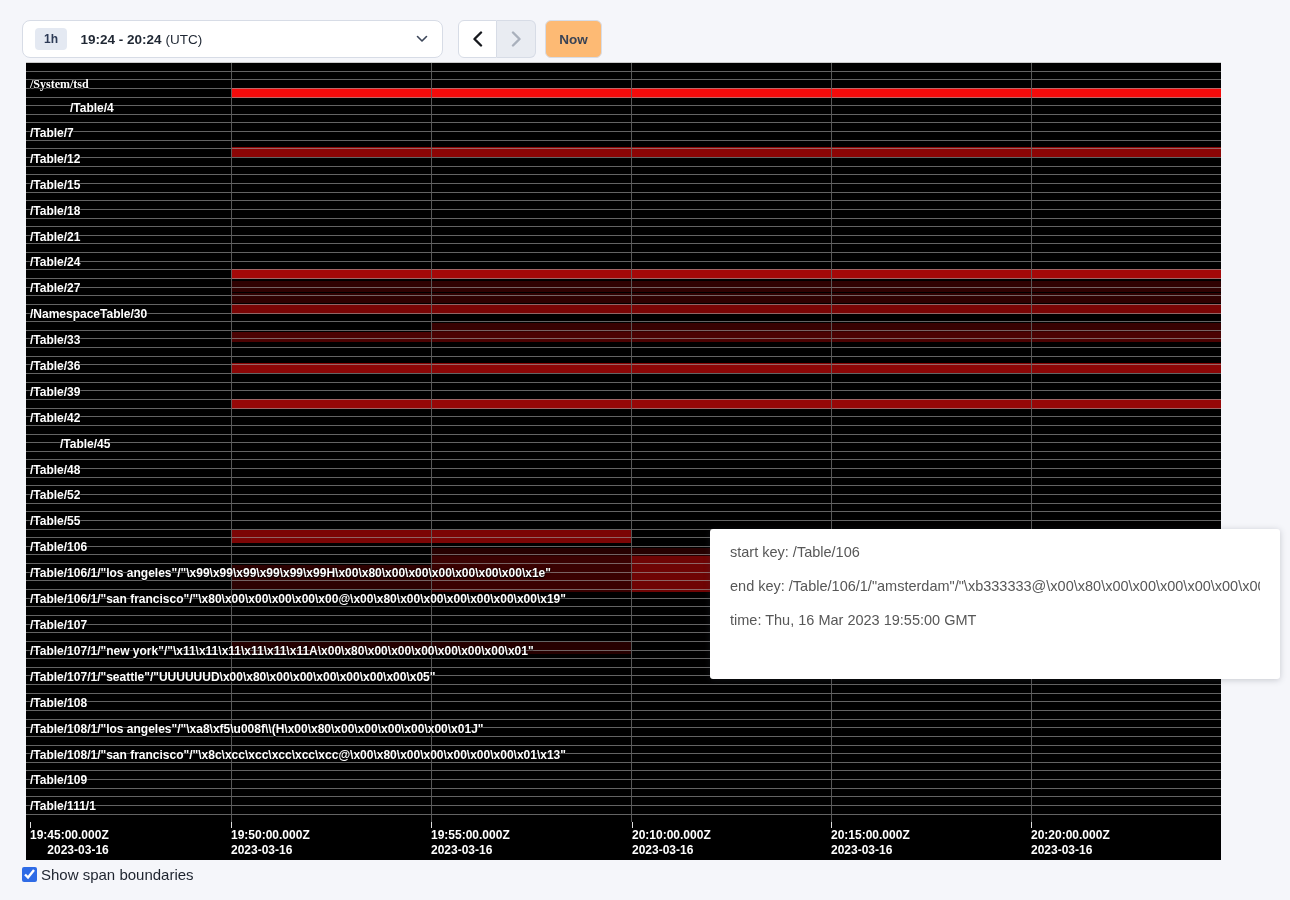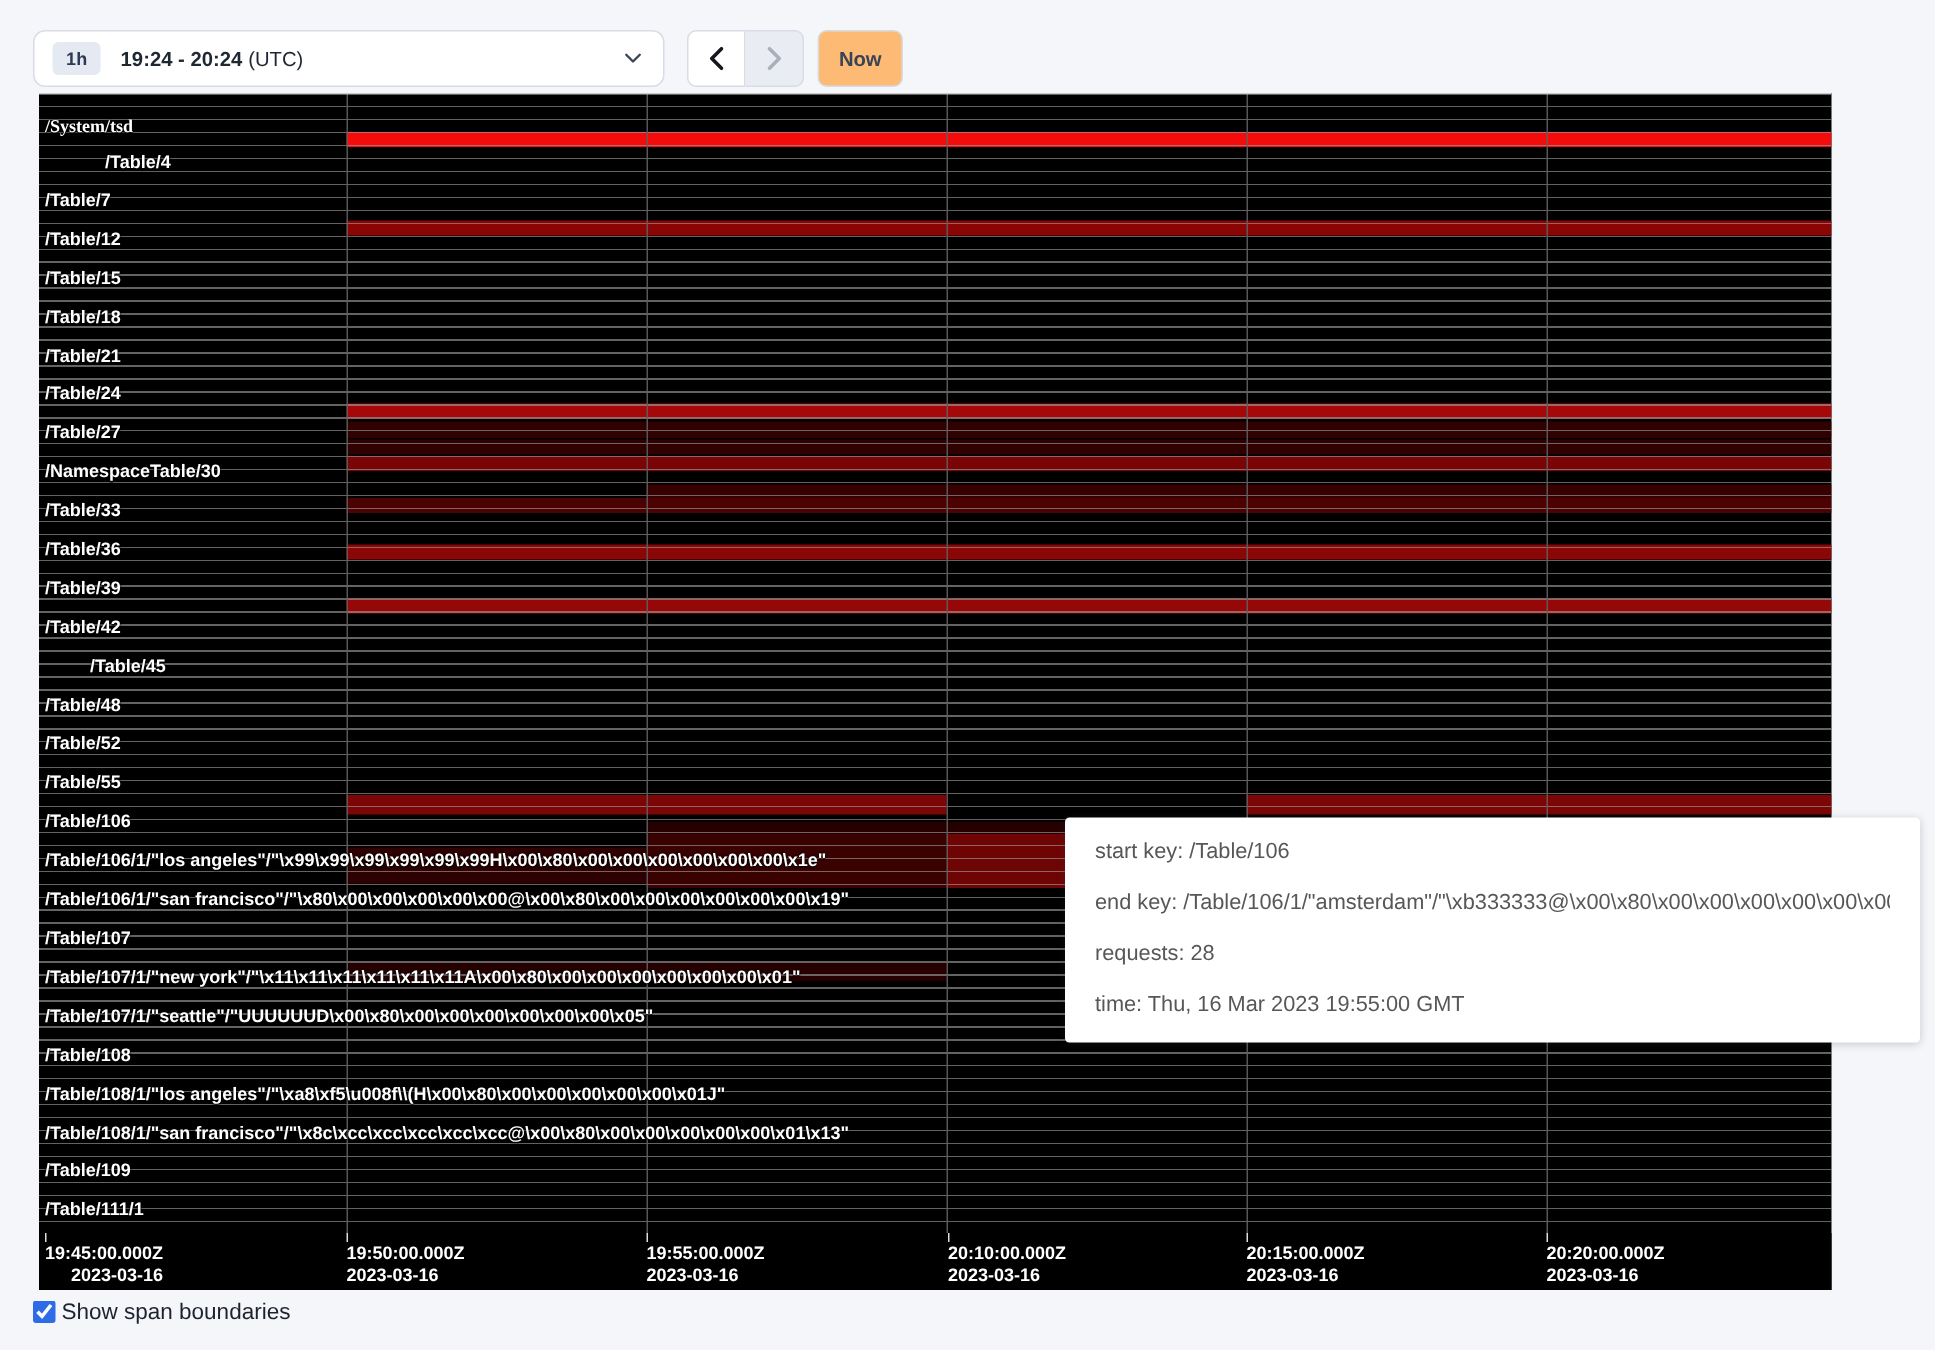--- a/index.html
+++ b/index.html
@@ -34,21 +34,21 @@
     background-image:repeating-linear-gradient(180deg, rgba(160,160,160,.62) 0px, rgba(160,160,160,.62) 1px, transparent 1px, transparent 8.64px); }
   .vline { position:absolute; top:0; width:1px; height:760px; background:rgba(95,95,95,.9); }
   .band { position:absolute; }
   .row-label { position:absolute; left:4px; color:#fff; font-size:12px; font-weight:700;
     white-space:nowrap; text-shadow:0 1px 1px #000, 0 0 2px #000; line-height:13px; }
   .axis { position:absolute; left:0; top:760px; width:100%; height:38px; background:#000; }
   .axis-tick { position:absolute; top:0; width:1px; height:6px; background:#ddd; }
   .axis-label { position:absolute; top:6px; color:#fff; font-size:12px; font-weight:700; line-height:15px; white-space:nowrap; }
 
   
-  .tooltip { position:absolute; left:710px; top:545px; width:570px; height:150px; background:#fff;
+  .tooltip { position:absolute; left:710px; top:529px; width:570px; height:150px; background:#fff;
     border-radius:3px; box-shadow:0 1px 6px rgba(60,64,80,.25); padding:13px 20px; z-index:5; }
   .tooltip .line { color:#575757; font-size:14.5px; line-height:20px; margin-bottom:14px; white-space:nowrap; overflow:hidden; }
 
   
   .footer { position:absolute; left:22px; top:866px; display:flex; align-items:center; }
   .footer input { width:15px; height:15px; accent-color:#2e6be6; cursor:pointer; }
   .footer label { font-size:15px; color:#1d232e; margin-left:4px; cursor:pointer; }
 </style>
 </head>
 <body>
@@ -175,20 +175,19 @@
           <div>20:20:00.000Z</div>
           <div>2023-03-16</div>
         </div>
       </div>
   </div>
 </div>
 
 <div class="tooltip">
   <div class="line">start key: /Table/106</div>
   <div class="line">end key: /Table/106/1/"amsterdam"/"\xb333333@\x00\x80\x00\x00\x00\x00\x00\x00#"</div>
-  <div class="line">requests: 28</div>
   <div class="line">time: Thu, 16 Mar 2023 19:55:00 GMT</div>
 </div>
 
 <div class="footer">
   <input type="checkbox" id="spanbounds" checked="" style="">
   <label for="spanbounds">Show span boundaries</label>
 </div>
 
 </body></html>

